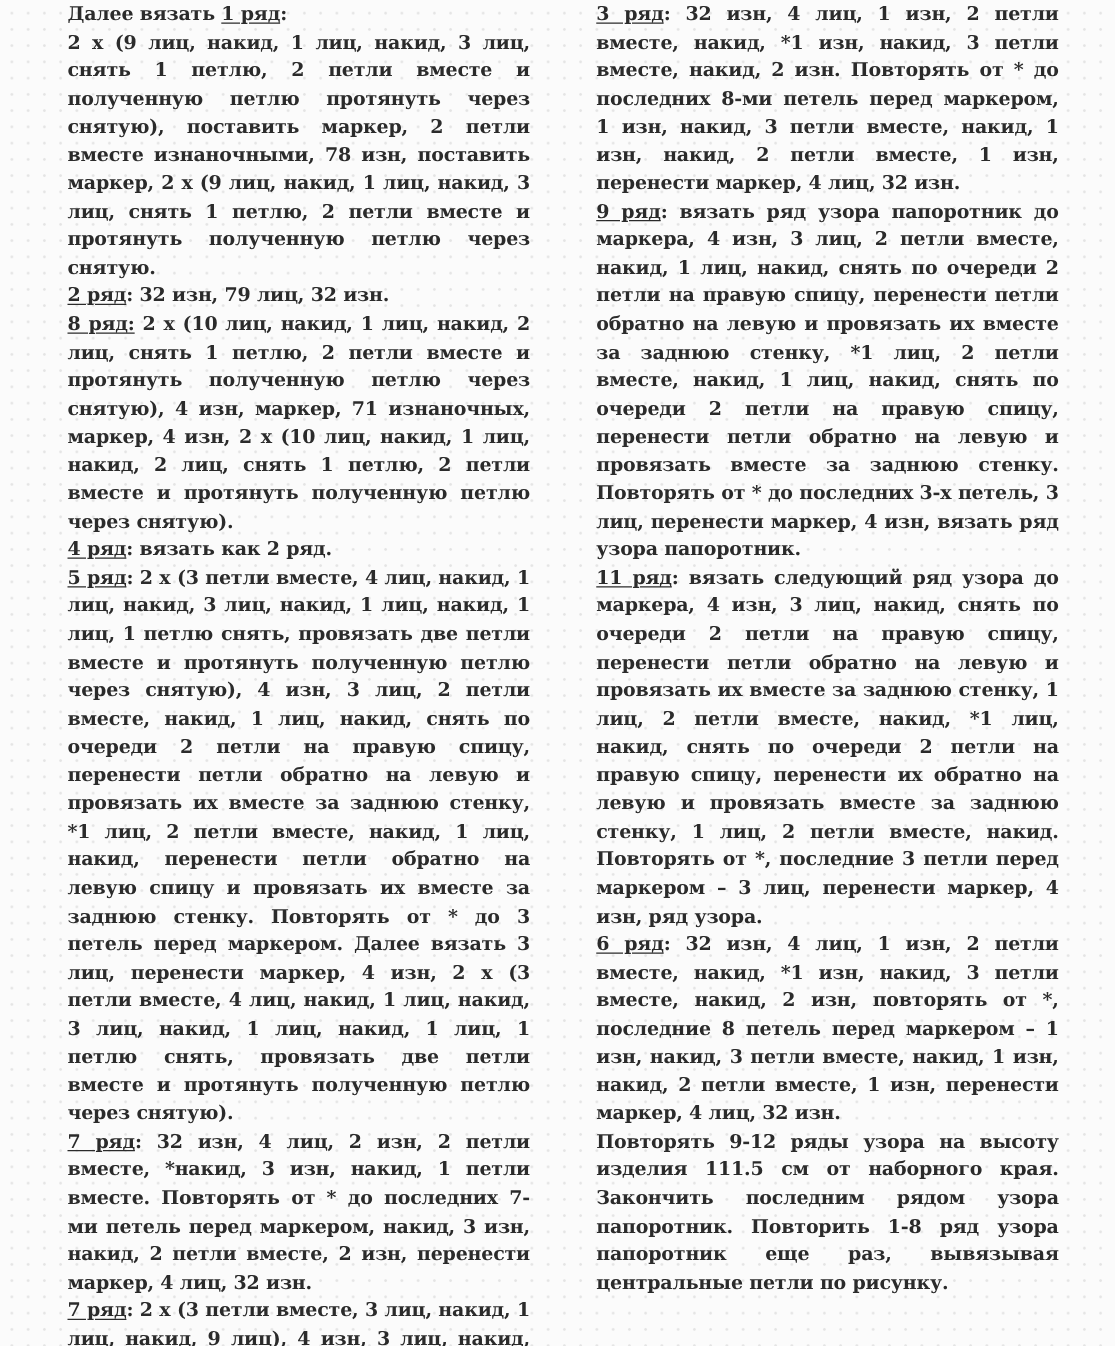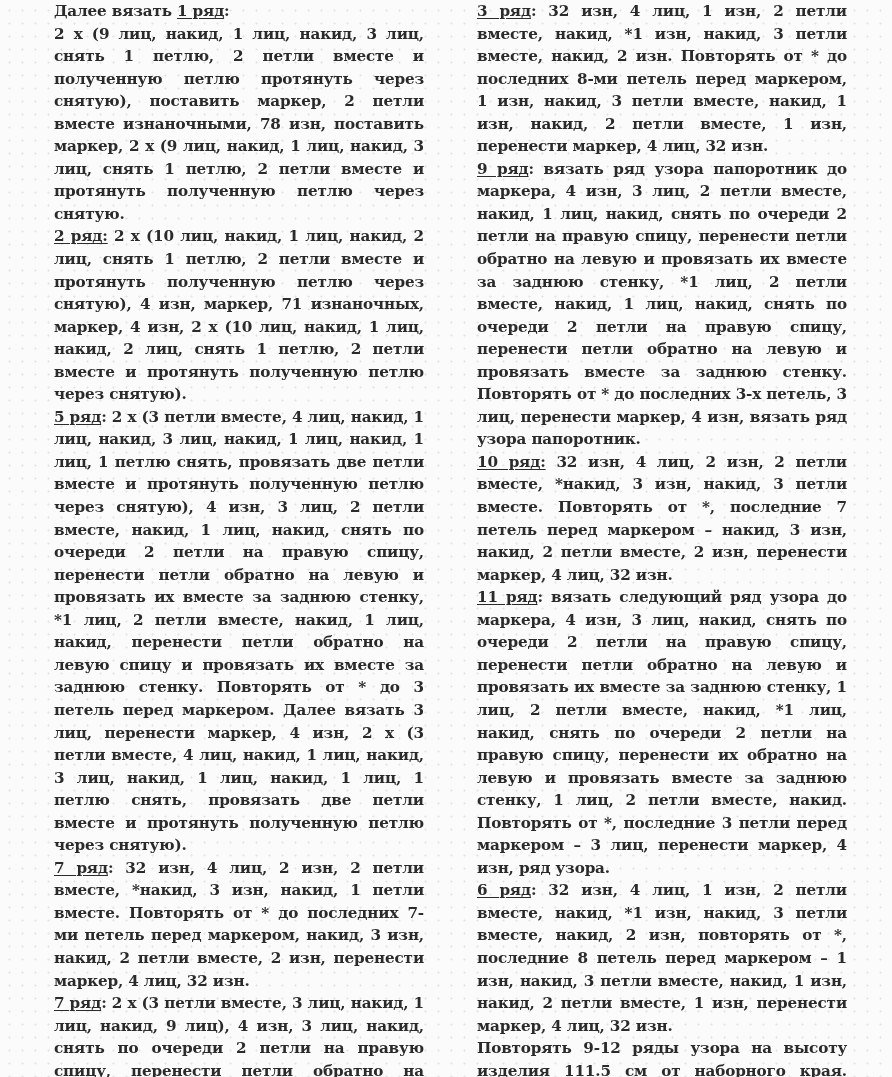--- a/index.html
+++ b/index.html
@@ -51,29 +51,30 @@
   }
 </style>
 </head>
 <body>
 
 <div class="page">
 
   <div class="column col-left">
     <p class="para"><span>Далее вязать </span><span class="row-label">1 ряд</span><span>:</span></p>
     <p class="para"><span>2 х (9 лиц, накид, 1 лиц, накид, 3 лиц, снять 1 петлю, 2 петли вместе и полученную петлю протянуть через снятую), поставить маркер, 2 петли вместе изнаночными, 78 изн, поставить маркер, 2 х (9 лиц, накид, 1 лиц, накид, 3 лиц, снять 1 петлю, 2 петли вместе и протянуть полученную петлю через снятую.</span></p>
-    <p class="para"><span class="row-label">2 ряд:</span><span> 2 х (10 лиц, накид, 1 лиц, накид, 2 лиц, снять 1 петлю, 2 петли вместе и протянуть полученную петлю через снятую), 4 изн, маркер, 71 изнаночных, маркер, 4 изн, 2 х (10 лиц, накид, 1 лиц, накид, 2 лиц, снять 1 петлю, 2 петли вместе и протянуть полученную петлю через снятую).</span></p>
+    <p class="para"><span class="row-label">2 ряд</span><span>: 32 изн, 79 лиц, 32 изн.</span></p>
+    <p class="para"><span class="row-label">8 ряд:</span><span> 2 х (10 лиц, накид, 1 лиц, накид, 2 лиц, снять 1 петлю, 2 петли вместе и протянуть полученную петлю через снятую), 4 изн, маркер, 71 изнаночных, маркер, 4 изн, 2 х (10 лиц, накид, 1 лиц, накид, 2 лиц, снять 1 петлю, 2 петли вместе и протянуть полученную петлю через снятую).</span></p>
+    <p class="para"><span class="row-label">4 ряд</span><span>: вязать как 2 ряд.</span></p>
     <p class="para"><span class="row-label">5 ряд</span><span>: 2 х (3 петли вместе, 4 лиц, накид, 1 лиц, накид, 3 лиц, накид, 1 лиц, накид, 1 лиц, 1 петлю снять, провязать две петли вместе и протянуть полученную петлю через снятую), 4 изн, 3 лиц, 2 петли вместе, накид, 1 лиц, накид, снять по очереди 2 петли на правую спицу, перенести петли обратно на левую и провязать их вместе за заднюю стенку, *1 лиц, 2 петли вместе, накид, 1 лиц, накид, перенести петли обратно на левую спицу и провязать их вместе за заднюю стенку. Повторять от * до 3 петель перед маркером. Далее вязать 3 лиц, перенести маркер, 4 изн, 2 х (3 петли вместе, 4 лиц, накид, 1 лиц, накид, 3 лиц, накид, 1 лиц, накид, 1 лиц, 1 петлю снять, провязать две петли вместе и протянуть полученную петлю через снятую).</span></p>
     <p class="para"><span class="row-label">7 ряд</span><span>: 32 изн, 4 лиц, 2 изн, 2 петли вместе, *накид, 3 изн, накид, 1 петли вместе. Повторять от * до последних 7-ми петель перед маркером, накид, 3 изн, накид, 2 петли вместе, 2 изн, перенести маркер, 4 лиц, 32 изн.</span></p>
     <p class="para"><span class="row-label">7 ряд</span><span>: 2 х (3 петли вместе, 3 лиц, накид, 1 лиц, накид, 9 лиц), 4 изн, 3 лиц, накид, снять по очереди 2 петли на правую спицу, перенести петли обратно на левую и провязать их вместе за заднюю стенку, 1 лиц, 2 петли вместе, накид, *1 лиц, накид, снять по очереди 2 петли на правую спицу, перенести петли обратно на левую и провязать их вместе за заднюю стенку, 1 лиц, 2 петли вместе, накид. Повторять от * до последних 3-х петель перед маркером, 3 лиц,</span></p>
   </div>
 
   <div class="column col-right">
     <p class="para"><span class="row-label">3 ряд</span><span>: 32 изн, 4 лиц, 1 изн, 2 петли вместе, накид, *1 изн, накид, 3 петли вместе, накид, 2 изн. Повторять от * до последних 8-ми петель перед маркером, 1 изн, накид, 3 петли вместе, накид, 1 изн, накид, 2 петли вместе, 1 изн, перенести маркер, 4 лиц, 32 изн.</span></p>
     <p class="para"><span class="row-label">9 ряд</span><span>: вязать ряд узора папоротник до маркера, 4 изн, 3 лиц, 2 петли вместе, накид, 1 лиц, накид, снять по очереди 2 петли на правую спицу, перенести петли обратно на левую и провязать их вместе за заднюю стенку, *1 лиц, 2 петли вместе, накид, 1 лиц, накид, снять по очереди 2 петли на правую спицу, перенести петли обратно на левую и провязать вместе за заднюю стенку. Повторять от * до последних 3-х петель, 3 лиц, перенести маркер, 4 изн, вязать ряд узора папоротник.</span></p>
-    <p class="para"><span class="row-label">10 ряд:</span><span> 32 изн, 4 лиц, 2 изн, 2 петли вместе, *накид, 3 изн, накид, 3 петли вместе. Повторять от *, последние 7 петель перед маркером – накид, 3 изн, накид, 2 петли вместе, 2 изн, перенести маркер, 4 лиц, 32 изн.</span></p>
     <p class="para"><span class="row-label">11 ряд</span><span>: вязать следующий ряд узора до маркера, 4 изн, 3 лиц, накид, снять по очереди 2 петли на правую спицу, перенести петли обратно на левую и провязать их вместе за заднюю стенку, 1 лиц, 2 петли вместе, накид, *1 лиц, накид, снять по очереди 2 петли на правую спицу, перенести их обратно на левую и провязать вместе за заднюю стенку, 1 лиц, 2 петли вместе, накид. Повторять от *, последние 3 петли перед маркером – 3 лиц, перенести маркер, 4 изн, ряд узора.</span></p>
     <p class="para"><span class="row-label">6 ряд</span><span>: 32 изн, 4 лиц, 1 изн, 2 петли вместе, накид, *1 изн, накид, 3 петли вместе, накид, 2 изн, повторять от *, последние 8 петель перед маркером – 1 изн, накид, 3 петли вместе, накид, 1 изн, накид, 2 петли вместе, 1 изн, перенести маркер, 4 лиц, 32 изн.</span></p>
     <p class="para"><span>Повторять 9-12 ряды узора на высоту изделия 111.5 см от наборного края. Закончить последним рядом узора папоротник. Повторить 1-8 ряд узора папоротник еще раз, вывязывая центральные петли по рисунку.</span></p>
 
   </div>
 
 </div>
 
 </body></html>

